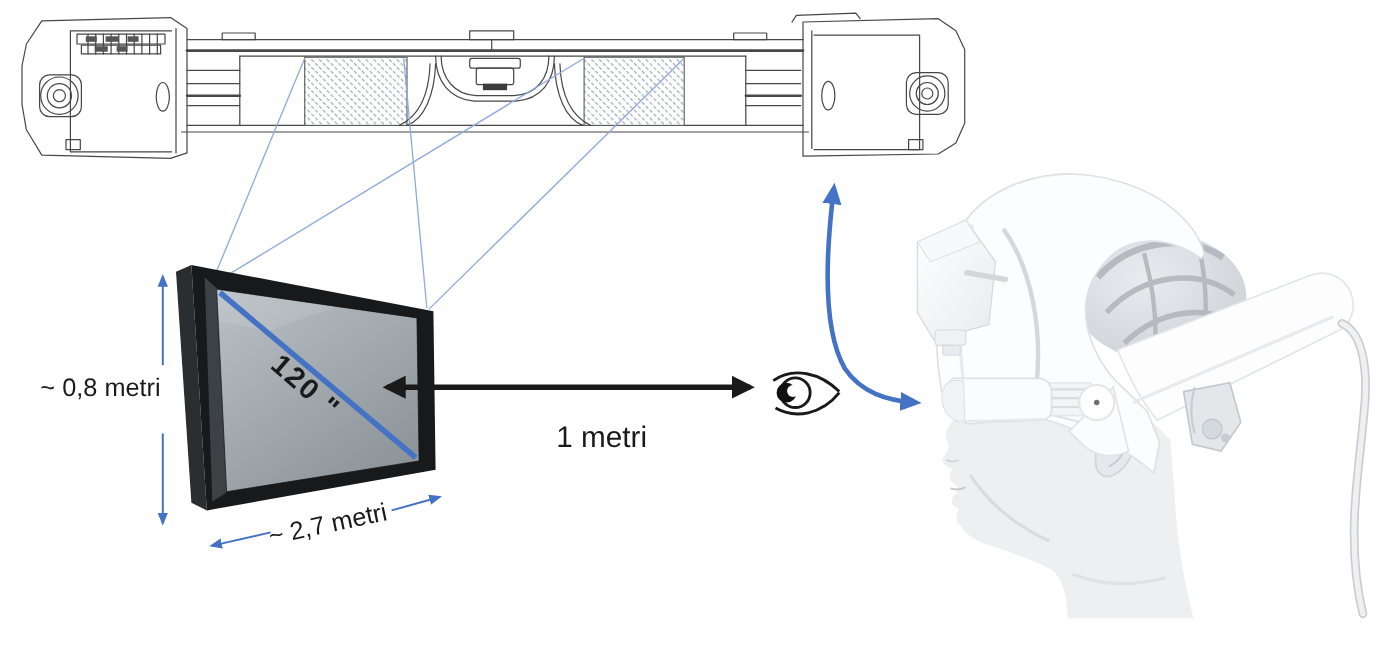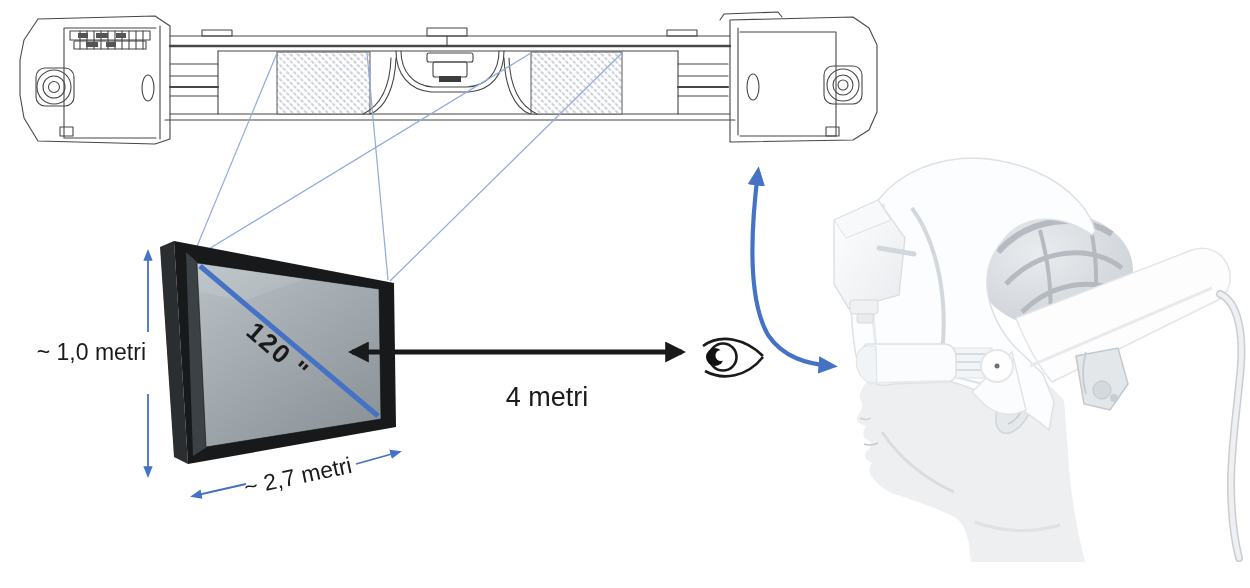--- a/index.html
+++ b/index.html
@@ -225,17 +225,17 @@
         <path d="M866,344 L944,344 C952,344 956,350 956,358 L956,372 C956,378 952,382 944,382 L892,384
                  C878,388 868,382 863,372 C859,362 860,350 866,344 Z" fill="#fbfcfd" stroke="#dce1e5" stroke-width="1.5"></path>
         <path d="M866,346 C857,348 854,360 858,371 C862,380 870,385 877,383 L876,346 Z" fill="#f1f4f6" stroke="#dce1e5" stroke-width="1"></path>
         <path d="M870,383 L948,381" stroke="#e6eaed" stroke-width="2" fill="none"></path>
       </g>
       <circle cx="997" cy="366" r="16" fill="#fefefe" stroke="#e3e7ea" stroke-width="2"></circle>
       <circle cx="997" cy="366" r="2.5" fill="#6b7076"></circle>
     </g>
   </svg>
 
-  <div class="label h-label">~ 1,0 metri</div>
+  <div class="label h-label">~ 0,8 metri</div>
   <div class="label w-label">~ 2,7 metri</div>
   <div class="label d-label">120 "</div>
-  <div class="label dist-label">4 metri</div>
+  <div class="label dist-label">1 metri</div>
 </div>
 
 </body></html>

